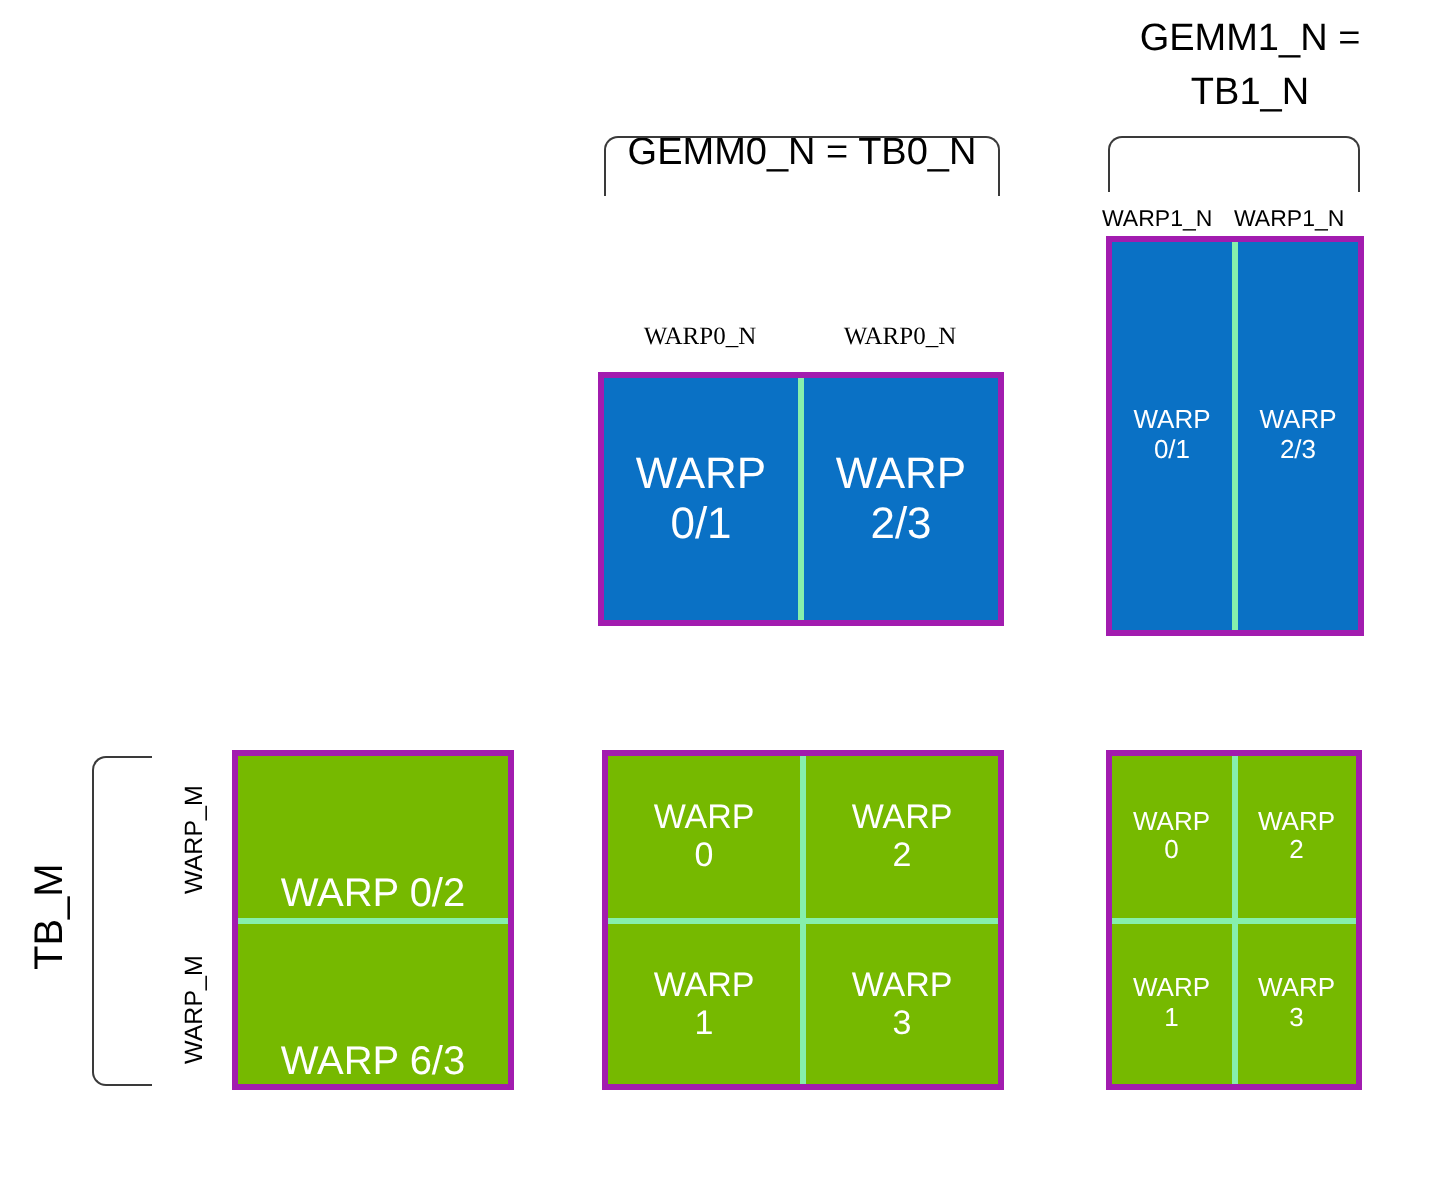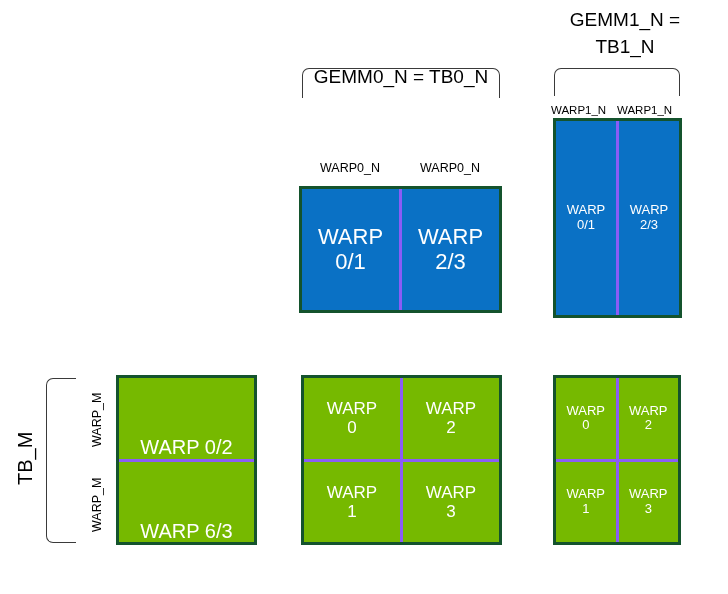--- a/index.html
+++ b/index.html
@@ -52,21 +52,21 @@
     border-radius: 7px 0 0 7px;
   }
 
   
   .cap {
     font-size: 12.5px;
     line-height: 15px;
     text-align: center;
     white-space: nowrap;
     color: #000000;
-    font-family: Liberation Sans, sans-serif;
+    font-family: Liberation Serif, serif;
   }
   .cap-sm {
     font-size: 11.5px;
     line-height: 14px;
     text-align: left;
     white-space: nowrap;
     color: #000000;
     font-family: "Liberation Sans", sans-serif;
   }
 
@@ -87,22 +87,22 @@
     writing-mode: vertical-rl;
     transform: rotate(180deg);
     text-align: center;
     font-family: "Liberation Sans", sans-serif;
   }
 
   
   .grid {
     box-sizing: border-box;
     display: grid;
-    background: #8b5cf6;
-    border: 3px solid #14532d;
+    background: #86efac;
+    border: 3px solid #a21caf;
     gap: 3px;
   }
   .cell {
     display: flex;
     align-items: center;
     justify-content: center;
     text-align: center;
     color: #ffffff;
     font-family: "Liberation Sans", sans-serif;
     line-height: 1.12;

